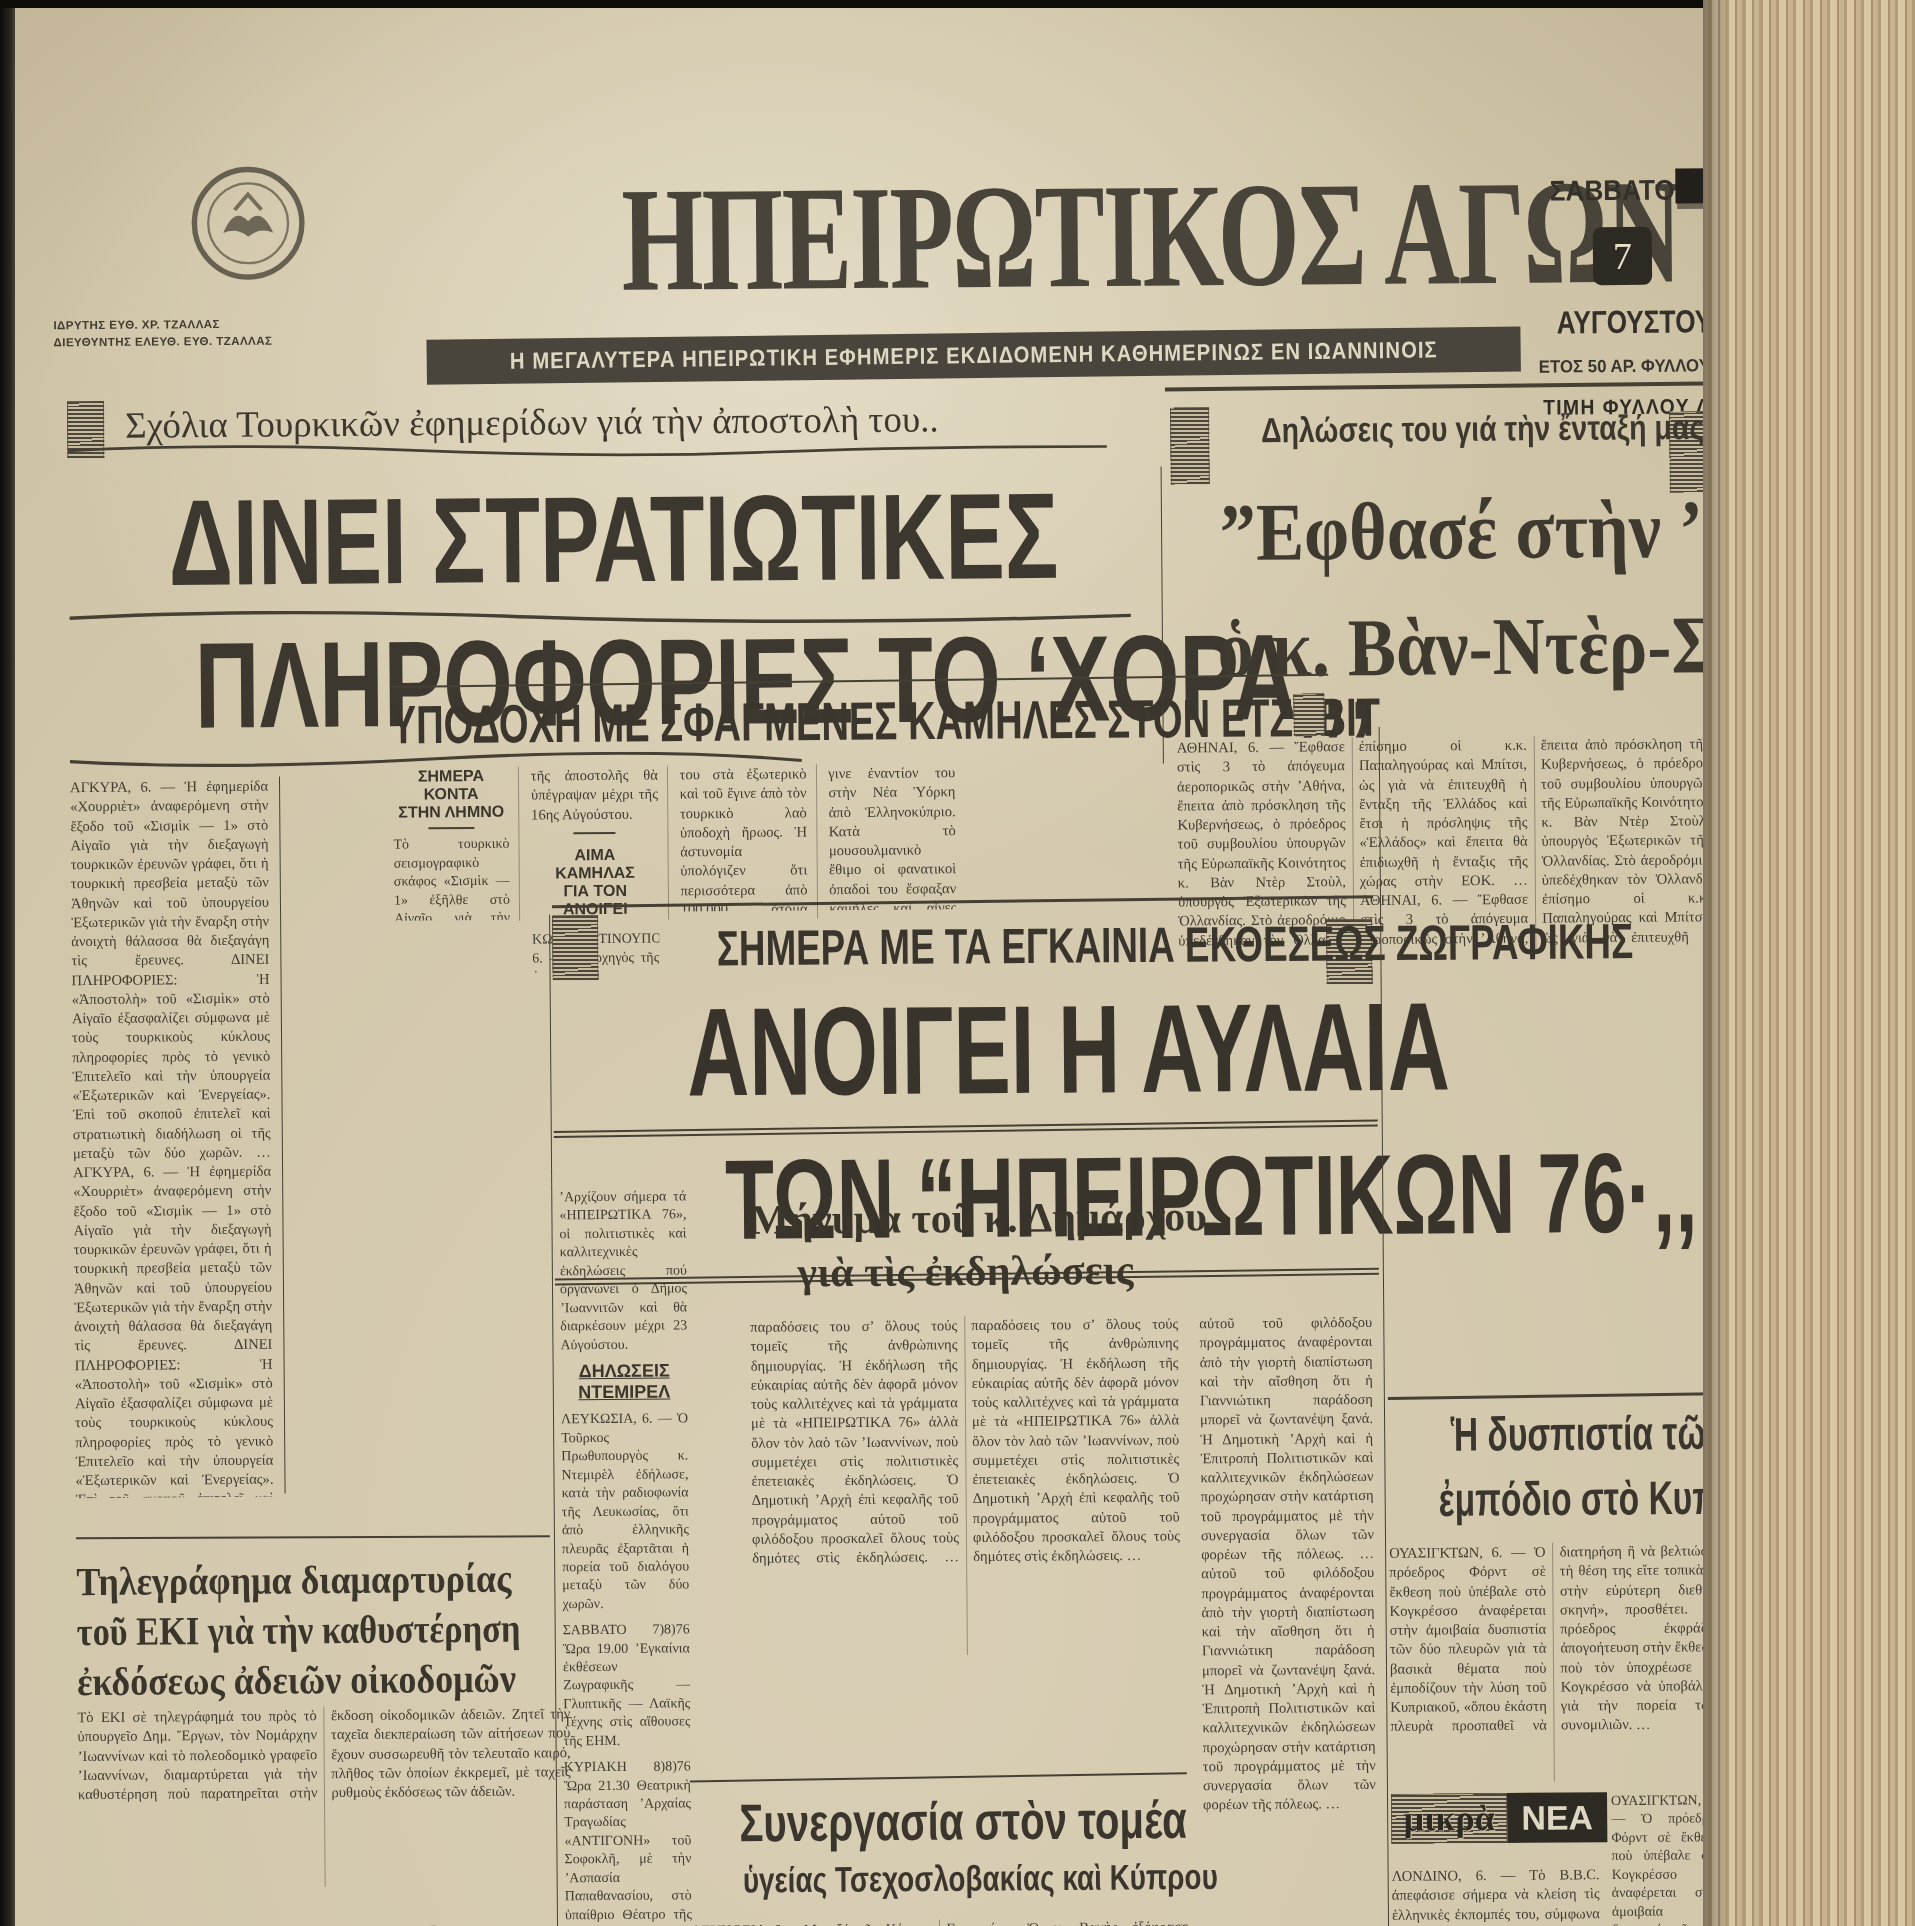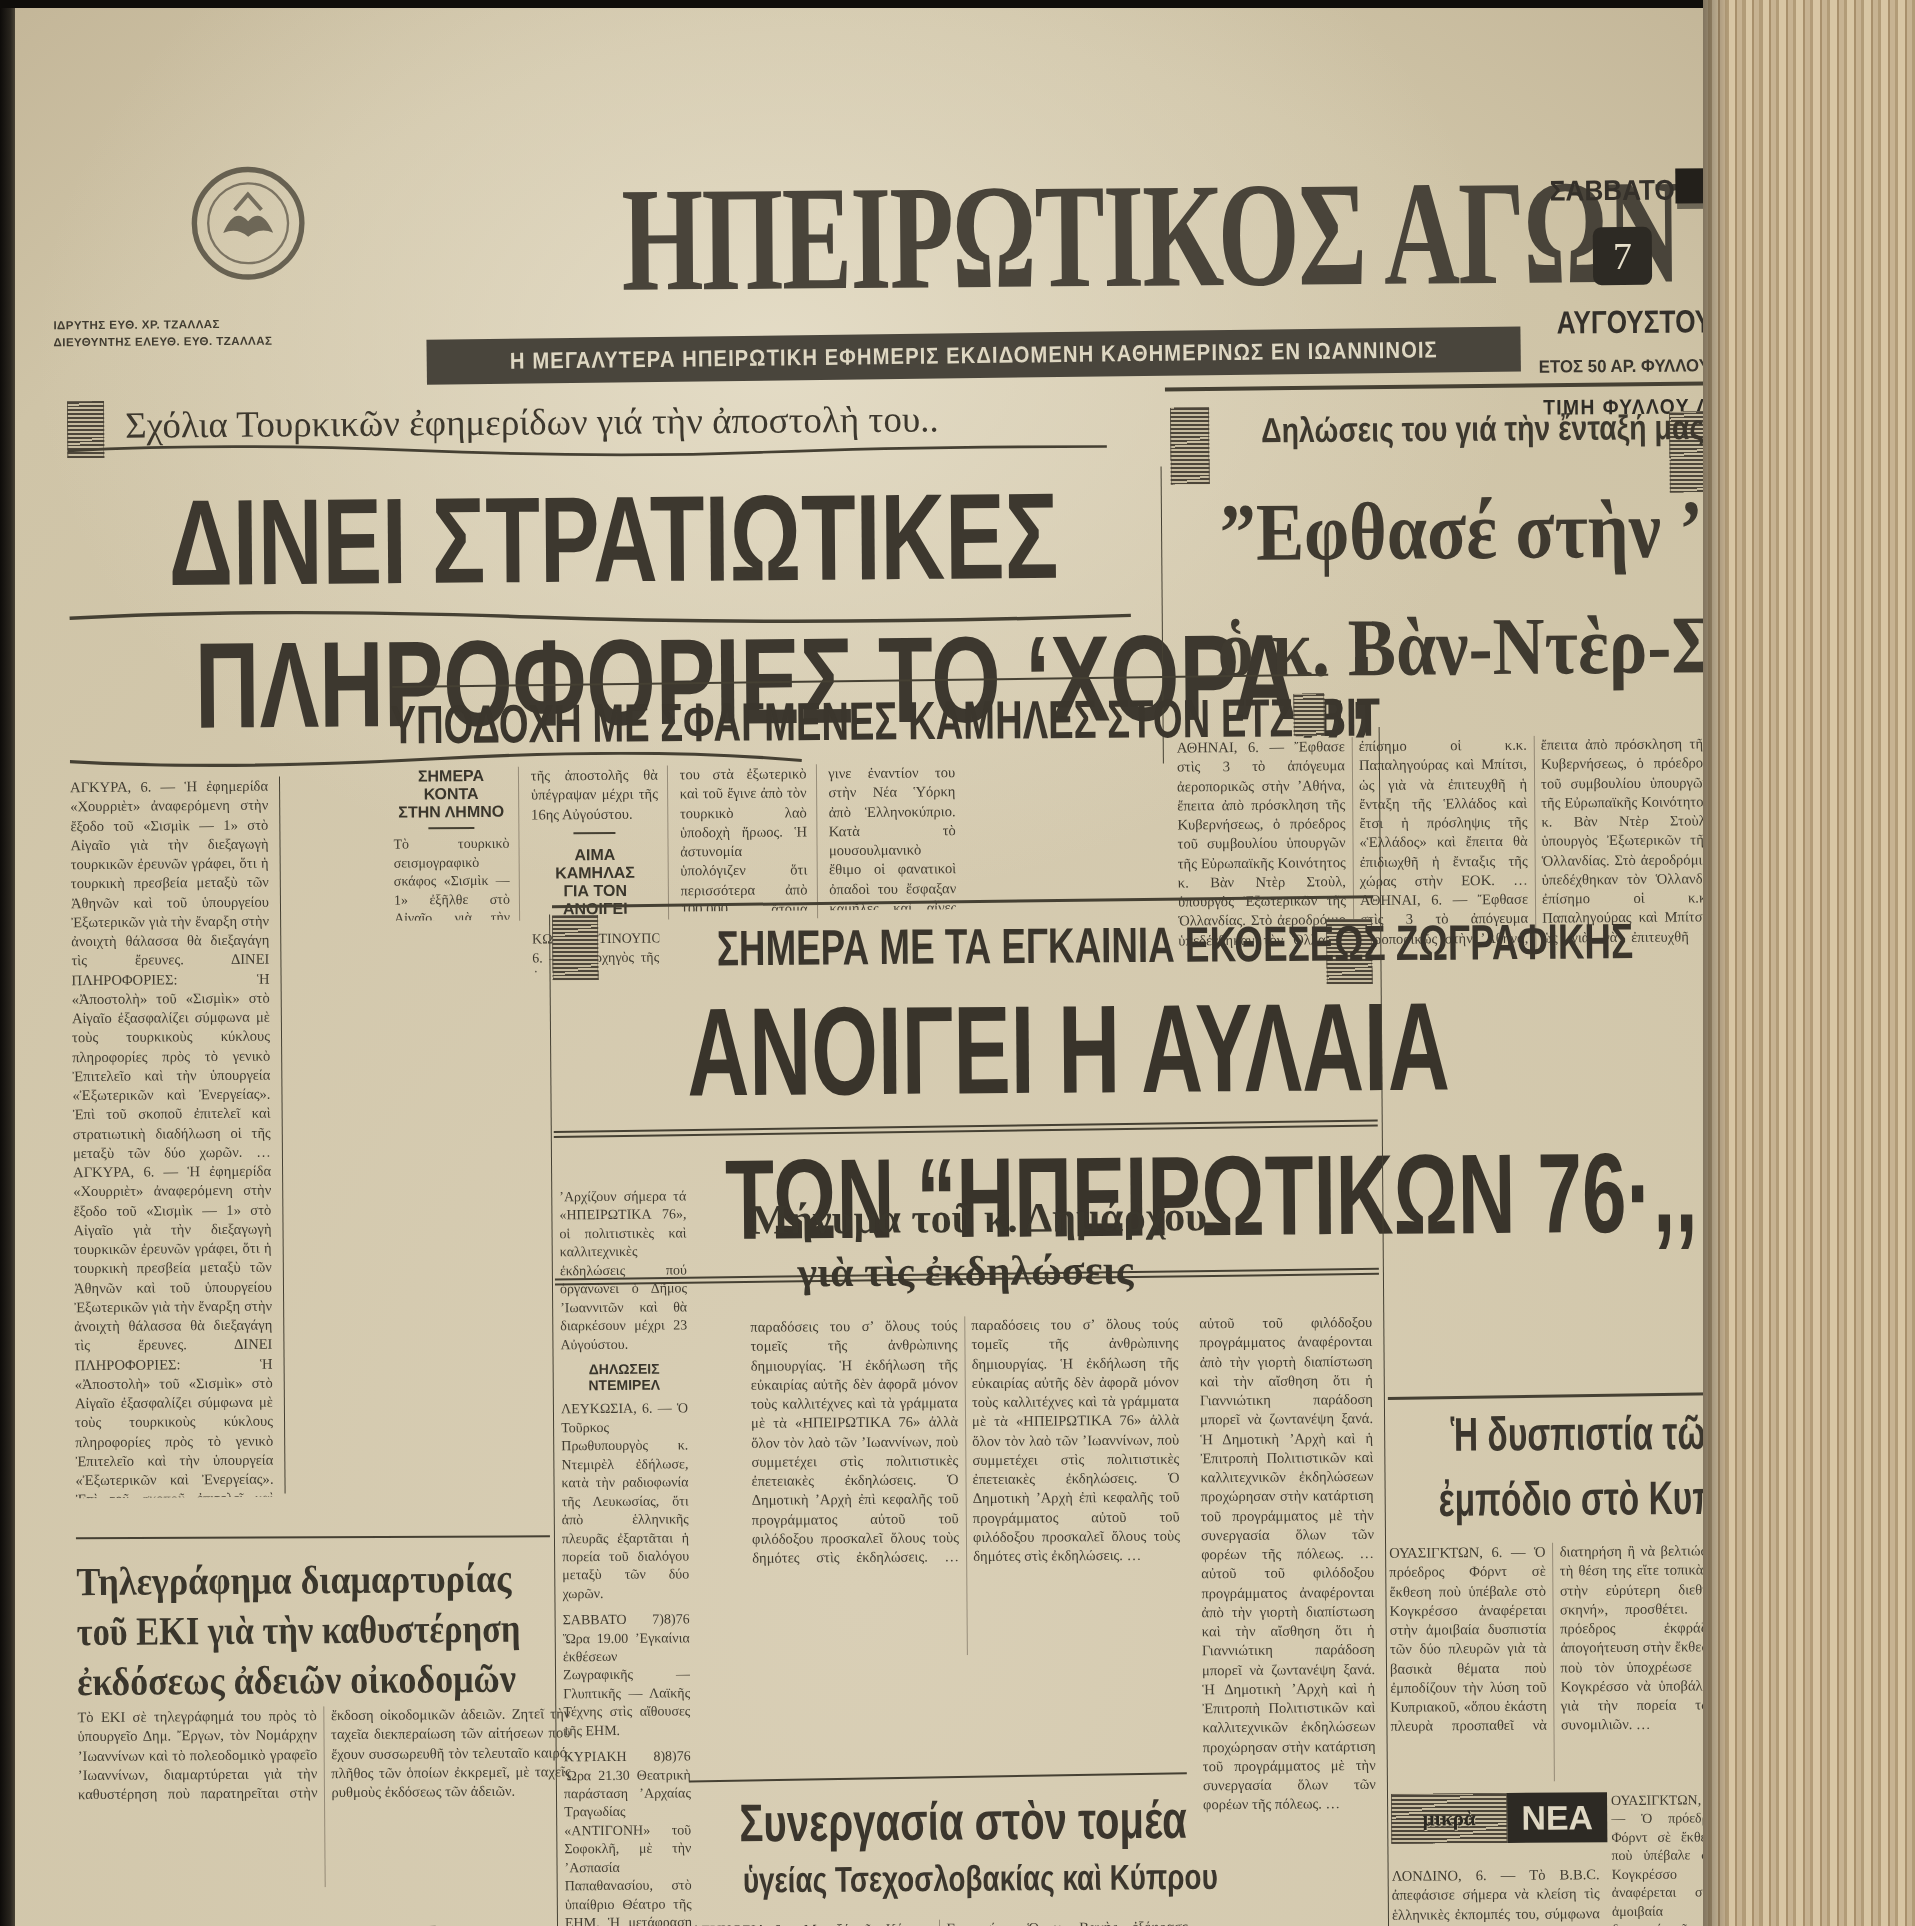--- a/index.html
+++ b/index.html
@@ -177,21 +177,21 @@
     <div class="abs ctr" style="left:539px;top:1138px;width:824px;">
       <span class="sans b cond" style="font-size:108px;transform:scale(.74,1.05);color:#39342b;line-height:1;">ΤΩΝ “ΗΠΕΙΡΩΤΙΚΩΝ 76·,,</span>
     </div>
     <div class="abs dbl" style="left:539px;top:1267px;width:824px;transform:rotate(-.3deg);"></div>
 
     <div class="rule" style="left:536px;top:905px;width:1.2px;height:1961px;"></div>
     <div class="rule" style="left:1367px;top:724px;width:1.2px;height:2142px;"></div>
 
     <div class="abs" style="left:544px;top:1179px;width:127px;height:874px;overflow:hidden;">
       <div class="body-txt" style="font-size:14px;">’Αρχίζουν σήμερα τά «ΗΠΕΙΡΩΤΙΚΑ 76», οἱ πολιτιστικὲς καὶ καλλιτεχνικὲς ἐκδηλώσεις πού ὀργανὼνει ὁ Δῆμος ’Ιωαννιτῶν καὶ θὰ διαρκέσουν μέχρι 23 Αὐγούστου.</div>
-      <div class="sans subhead" style="font-size:14px;">ΔΗΛΩΣΕΙΣ ΝΤΕΜΙΡΕΛ</div>
+      <div class="sans subhead" style="font-size:18px;text-decoration:underline;">ΔΗΛΩΣΕΙΣ ΝΤΕΜΙΡΕΛ</div>
       <div class="body-txt" style="font-size:14px;">ΛΕΥΚΩΣΙΑ, 6. — Ὁ Τοῦρκος Πρωθυπουργὸς κ. Ντεμιρὲλ ἐδήλωσε, κατὰ τὴν ραδιοφωνία τῆς Λευκωσίας, ὅτι ἀπὸ ἑλληνικῆς πλευρᾶς ἐξαρτᾶται ἡ πορεία τοῦ διαλόγου μεταξὺ τῶν δύο χωρῶν.</div>
       <div class="body-txt" style="font-size:14px;margin-top:7.7px;">ΣΑΒΒΑΤΟ 7)8)76 Ὥρα 19.00 ’Εγκαίνια ἐκθέσεων Ζωγραφικῆς — Γλυπτικῆς — Λαϊκῆς Τέχνης στὶς αἴθουσες τῆς ΕΗΜ.</div>
       <div class="body-txt" style="font-size:14px;margin-top:7.7px;">ΚΥΡΙΑΚΗ 8)8)76 Ὥρα 21.30 Θεατρικὴ παράσταση ’Αρχαίας Τραγωδίας «ΑΝΤΙΓΟΝΗ» τοῦ Σοφοκλῆ, μὲ τὴν ’Ασπασία Παπαθανασίου, στὸ ὑπαίθριο Θέατρο τῆς ΕΗΜ. Ἡ μετάφραση τοῦ ἔργου ἀνήκει στὸν Γεράσιμο …</div>
 
     </div>
 
     <div class="abs ctr" style="left:734px;top:1188px;width:431px;">
       <div><span class="b cond" style="font-size:42px;">Μήνυμα τοῦ κ. Δημάρχου</span></div>
       <div style="margin-top:5.4px;"><span class="b cond" style="font-size:42px;">γιὰ τὶς ἐκδηλώσεις</span></div>
     </div>
@@ -203,21 +203,21 @@
     <div class="abs ctr" style="left:1369px;top:1408px;width:331px;">
       <span class="sans b cond" style="font-size:43px;transform:scale(.78,1.1);color:#3b362d;">Ἡ δυσπιστία τῶν δύο μερῶν</span>
     </div>
     <div class="abs ctr" style="left:1369px;top:1473px;width:331px;">
       <span class="sans b cond" style="font-size:43px;transform:scale(.78,1.1);color:#3b362d;">ἐμπόδιο στὸ Κυπριακὸ</span>
     </div>
     <div class="abs body-txt cols2" style="left:1371px;top:1541px;width:327px;height:239px;font-size:14.6px;">ΟΥΑΣΙΓΚΤΩΝ, 6. — Ὁ πρόεδρος Φόρντ σὲ ἔκθεση ποὺ ὑπέβαλε στὸ Κογκρέσσο ἀναφέρεται στὴν ἀμοιβαία δυσπιστία τῶν δύο πλευρῶν γιὰ τὰ βασικὰ θέματα ποὺ ἐμποδίζουν τὴν λύση τοῦ Κυπριακοῦ, «ὅπου ἑκάστη πλευρὰ προσπαθεῖ νὰ διατηρήση ἢ νὰ βελτιώση τὴ θέση της εἴτε τοπικὰ ἢ στὴν εὐρύτερη διεθνῆ σκηνή», προσθέτει. Ὁ πρόεδρος ἐκφράζει ἀπογοήτευση στὴν ἔκθεση ποὺ τὸν ὑποχρέωσε τὸ Κογκρέσσο νὰ ὑποβάλλη γιὰ τὴν πορεία τῶν συνομιλιῶν. …</div>
 
     <div class="abs" style="left:1371px;top:1791px;width:216px;height:50px;display:flex;">
       <div class="hatch ctr" style="width:116px;height:50px;display:flex;align-items:center;justify-content:center;">
-        <span class="b" style="font-size:21px;color:#2c2922;text-shadow:0.8px 0.8px 0 #cfc4a7;">μικρὰ</span>
+        <span class="b" style="font-size:36px;color:#2c2922;text-shadow:0.8px 0.8px 0 #cfc4a7;">μικρὰ</span>
       </div>
       <div class="ctr" style="width:100px;height:50px;background:#2d2a24;display:flex;align-items:center;justify-content:center;">
         <span class="sans b" style="font-size:34px;color:#ded7c2;">ΝΕΑ</span>
       </div>
     </div>
     <div class="abs body-txt" style="left:1371px;top:1864px;width:208px;height:678px;font-size:14.6px;">ΛΟΝΔΙΝΟ, 6. — Τὸ B.B.C. ἀπεφάσισε σήμερα νὰ κλείση τὶς ἑλληνικὲς ἐκπομπές του, σύμφωνα μὲ ἀνακοίνωση τοῦ Κογκρέσσου, στὰ πλαίσια περικοπῶν γιὰ τὴν ἀπεχόμενη τῆς ἰδιοκτησίας. Θὰ διατηρηθοῦν ὅμως οἱ ἐκπομπὲς γιὰ τὴν Τουρκία.  ΤΕΧΕΡΑΝΗ, 6. — Ὁ ὑπουργὸς Ἐξωτερικῶν τῶν Ἡνωμ. Πολιτειῶν κ. Κίσσιγκερ ἀφίχθη σήμερα στὴν Τεχεράνη ὅπου θὰ ἔχη συνομιλίες μὲ τὸν Σάχη θὰ ἐπιστρέψη δὲ κατόπιν στὴν Οὐάσιγκτων μέσῳ Παρισίων.  ΛΕΥΚΩΣΙΑ, 6. — Ὁ κυβερνητικὸς ἐκπρόσωπος ἐδήλωσε ὅτι οἱ ἐξελίξεις στὸ Κυπριακὸ θὰ κριθοῦν μετὰ τὴν ἐπάνοδο τοῦ Μακαρίου ἀπὸ τὴ διάσκεψη τῶν ἀδεσμεύτων στὸ Κολόμβο.  ΤΟΚΙΟ, 6. — Ἡ ’Ιαπωνία θὰ διαθέση ποσὸν γιὰ τὰ θύματα τῶν σεισμῶν καὶ τῶν πλημμυρῶν τῆς περιοχῆς. …</div>
 
     <div class="abs body-txt" style="left:1591px;top:1791px;width:110px;height:751px;font-size:14px;">ΟΥΑΣΙΓΚΤΩΝ, 6. — Ὁ πρόεδρος Φόρντ σὲ ἔκθεση ποὺ ὑπέβαλε στὸ Κογκρέσσο ἀναφέρεται στὴν ἀμοιβαία δυσπιστία τῶν δύο πλευρῶν γιὰ τὰ βασικὰ θέματα ποὺ ἐμποδίζουν τὴν λύση τοῦ Κυπριακοῦ, «ὅπου ἑκάστη πλευρὰ προσπαθεῖ νὰ διατηρήση ἢ νὰ βελτιώση τὴ θέση της εἴτε τοπικὰ ἢ στὴν εὐρύτερη διεθνῆ σκηνή», προσθέτει. Ὁ πρόεδρος ἐκφράζει ἀπογοήτευση στὴν ἔκθεση ποὺ τὸν ὑποχρέωσε τὸ Κογκρέσσο νὰ ὑποβάλλη γιὰ τὴν πορεία τῶν συνομιλιῶν. …</div>
 
     <div class="rule" style="left:58px;top:1525px;width:474px;height:1.9px;transform:rotate(.2deg);"></div>

